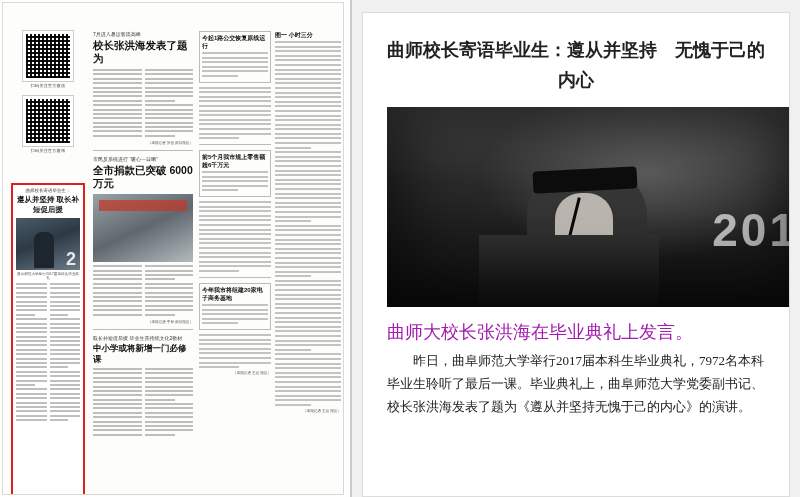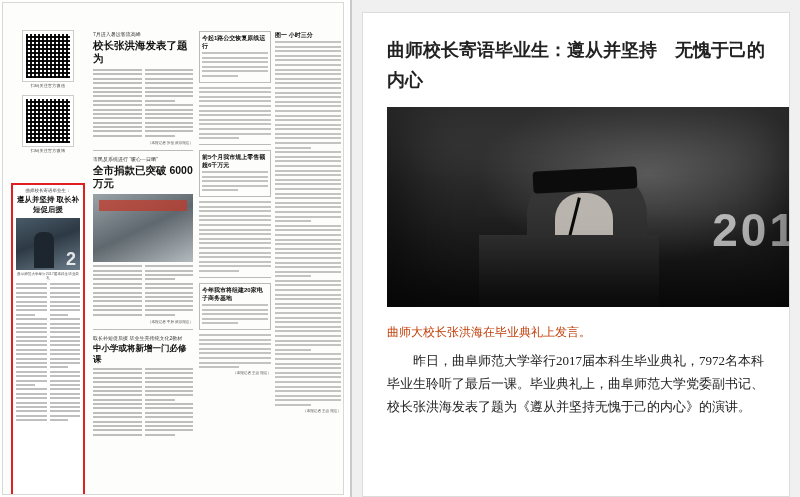--- a/index.html
+++ b/index.html
@@ -250,20 +250,21 @@
     border: 1px solid #dcdcdc;
     box-sizing: border-box;
     padding: 14px 24px 0 24px;
     overflow: hidden;
   }
   .article-title {
     font-size: 18px;
     font-weight: bold;
     color: #222;
     line-height: 30px;
+    text-align: center;
     margin: 8px 0 12px 0;
     font-family: "Liberation Serif", serif;
   }
   .article-figure {
     width: 100%;
     height: 200px;
     background: #a21caf;
     position: relative;
     overflow: hidden;
     padding-left: 43px;
@@ -343,22 +344,22 @@
   }
   .view-original .zoom-icon:after {
     content: "";
     position: absolute;
     right: -4px; bottom: -3px;
     width: 5px; height: 1.5px;
     background: #1a5fb4;
     transform: rotate(45deg);
   }
   .article-caption {
-    font-size: 12px;
-    color: #c2410c;
+    font-size: 18px;
+    color: #a21caf;
     margin-top: 14px;
     line-height: 22px;
     font-family: "Liberation Serif", serif;
   }
   .article-para {
     font-size: 13px;
     color: #222;
     line-height: 23px;
     text-indent: 26px;
     margin-top: 6px;

